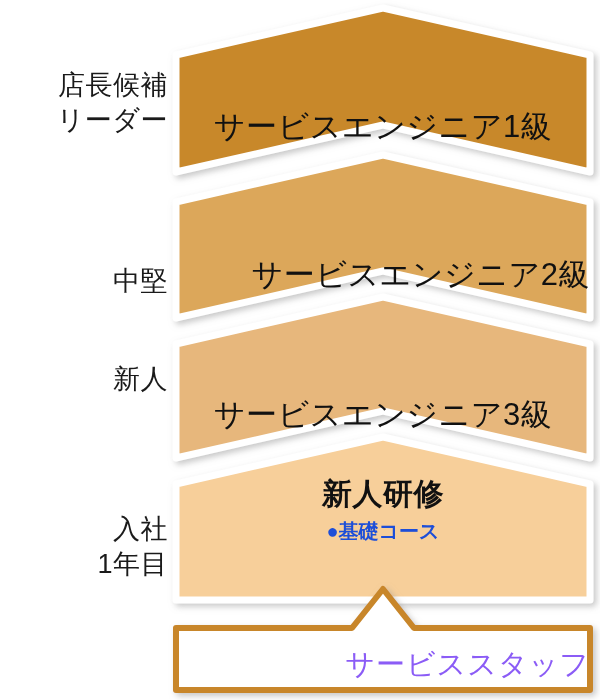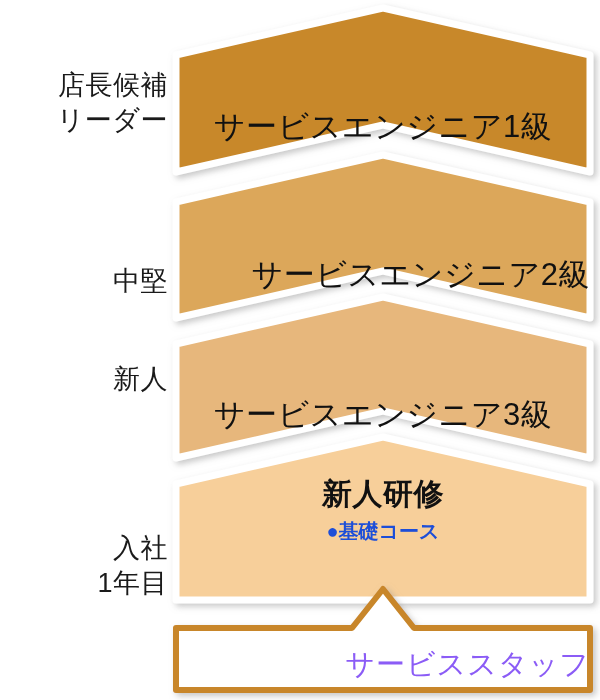--- a/index.html
+++ b/index.html
@@ -32,21 +32,21 @@
     color: #1a1a1a;
     font-size: 27px;
     line-height: 1.28;
     letter-spacing: 0.5px;
     white-space: pre-line;
     font-family: "Liberation Sans", "DejaVu Sans", sans-serif;
   }
   .label-l1 { top: 68px; }
   .label-l2 { top: 228px; margin-top: 36px; }
   .label-l3 { top: 362px; }
-  .label-l4 { top: 512px; margin-top: 19px; }
+  .label-l4 { top: 512px; }
 
   
   .chev-text {
     position: absolute;
     left: 176px;
     width: 414px;
     text-align: center;
     color: #111111;
     pointer-events: none;
     font-family: "Liberation Sans", "DejaVu Sans", sans-serif;

